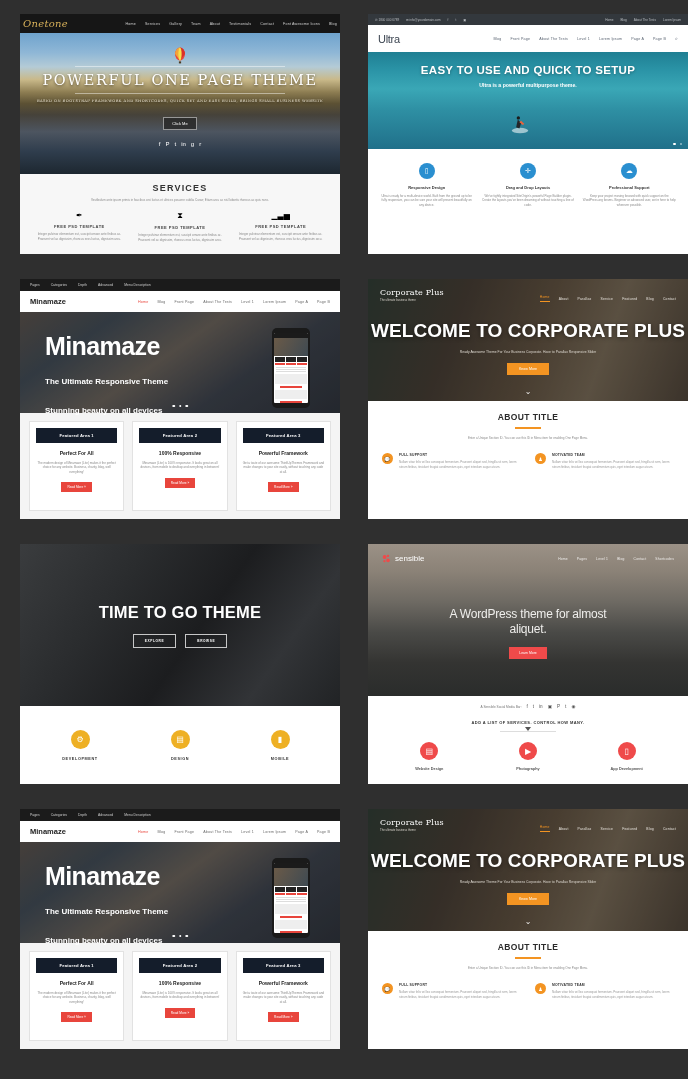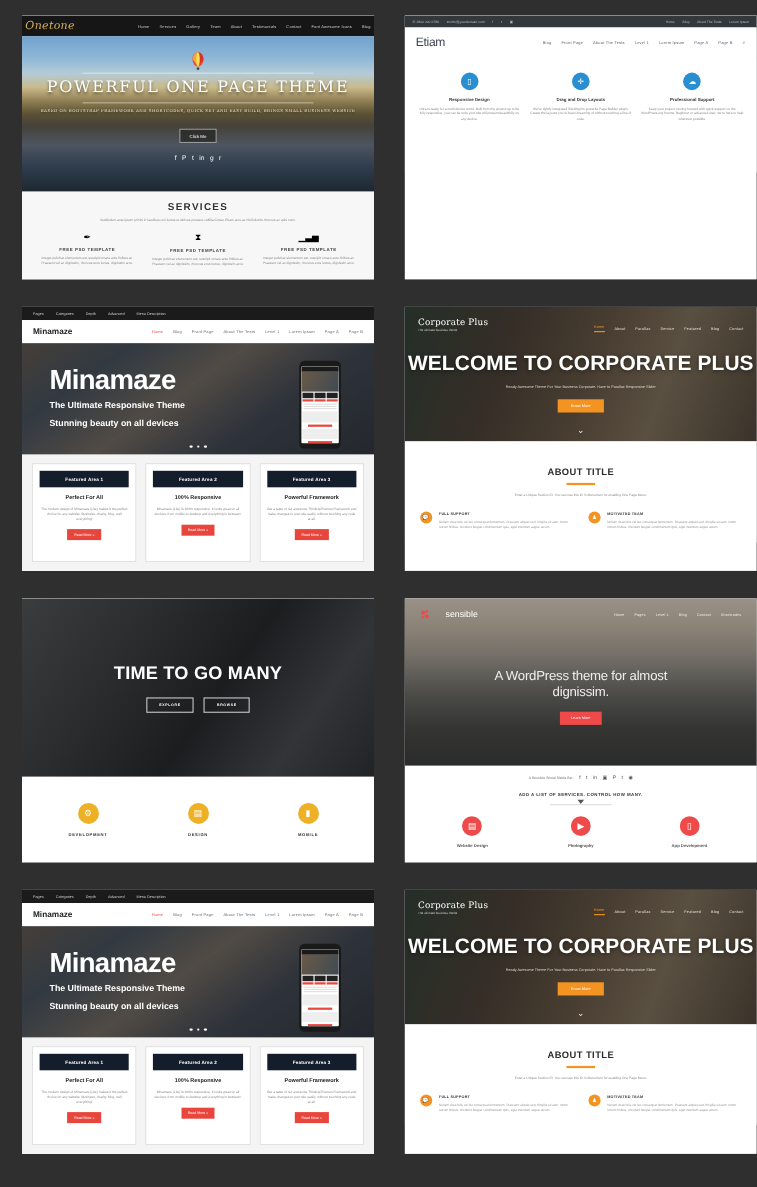--- a/index.html
+++ b/index.html
@@ -81,21 +81,21 @@
   .mm-head { background:#fff; height:21px; display:flex; align-items:center;
     justify-content:space-between; padding:0 10px; }
   .mm-logo { font-size:7.5px; font-weight:bold; color:#222; }
   .mm-head .nav-links span { font-size:3.6px; color:#6a6a6a; }
   .mm-head .nav-links span.act { color:#e8453c; }
   .mm-hero { height:101px; position:relative;
     background:linear-gradient(145deg,#5b5248 0%,#3f4a52 22%,#6b6358 45%,#3a4048 68%,#2b3036 100%); }
   .mm-hero::after{ content:""; position:absolute; inset:0; background:rgba(20,20,25,.3);}
   .mm-txt { position:absolute; left:25px; top:22px; z-index:2; }
   .mm-txt h1 { color:#fff; font-size:25px; font-weight:bold; letter-spacing:-.6px; line-height:1; }
-  .mm-txt h3 { color:#fff; font-size:8px; font-weight:bold; margin-top:5px; line-height:1.35; }
+  .mm-txt h3 { color:#fff; font-size:8px; font-weight:bold; margin-top:18px; line-height:1.35; }
   .phone { position:absolute; right:30px; top:16px; width:38px; height:80px;
     background:#1a1a1a; border-radius:5px; z-index:2; padding:5px 2px; }
   .phone-scr { background:#fff; height:100%; border-radius:1px; overflow:hidden; }
   .dots { position:absolute; bottom:6px; left:50%; transform:translateX(-50%);
     display:flex; gap:4px; z-index:3; }
   .dots i { width:2.5px;height:2.5px;border-radius:50%; background:#fff; display:block; }
   .mm-cards { background:#f4f4f4; height:106px; padding:8px 9px; display:flex; gap:8px; }
   .mm-card { flex:1; background:#fff; border:1px solid #e2e2e2; padding:6px; text-align:center; }
   .mm-card .bar { background:#141d2b; color:#fff; font-size:4.2px; font-weight:bold;
     padding:5px 0; letter-spacing:.2px; }
@@ -114,21 +114,21 @@
   .cp-head .nav-links span { color:#e6e2dc; font-size:3.4px; }
   .cp-head .nav-links span.act { color:#f39422; border-bottom:1px solid #f39422; padding-bottom:2px; }
   .cp-center { position:absolute; inset:0; z-index:2; display:flex; flex-direction:column;
     align-items:center; justify-content:center; padding-top:14px; }
   .cp-h1 { color:#fff; font-size:19px; font-weight:bold; letter-spacing:.1px;
     text-shadow:0 1px 4px rgba(0,0,0,.5); }
   .cp-sub { color:#ded9d1; font-size:3.4px; margin-top:8px; }
   .cp-btn { background:#f39422; color:#fff; font-size:3.6px; padding:4px 12px; margin-top:9px; }
   .cp-chev { position:absolute; bottom:5px; left:50%; transform:translateX(-50%);
     color:#fff; font-size:8px; z-index:3; opacity:.9; }
-  .cp-about { background:#fff; height:92px; padding:23px 14px; }
+  .cp-about { background:#fff; height:92px; padding:11px 14px; }
   .cp-at { text-align:center; font-size:8.5px; font-weight:bold; color:#2b2b2b; letter-spacing:.4px; }
   .cp-ul { width:26px;height:2px;background:#f39422;margin:5px auto 7px; }
   .cp-two { display:flex; gap:14px; margin-top:13px; }
   .cp-item { flex:1; display:flex; gap:6px; }
   .cp-dot { width:11px;height:11px;border-radius:50%;background:#f39422;color:#fff;
     font-size:5px; flex:none; }
   .cp-item h5 { font-size:3.4px; color:#333; font-weight:bold; margin-bottom:3px; letter-spacing:.2px;}
   .cp-item p { font-size:2.9px; color:#999; line-height:1.5; }
 
   
@@ -148,21 +148,21 @@
   .west-svc { background:#fff; height:78px; display:flex; align-items:center; padding:0 10px; }
   .west-svc > div { flex:1; text-align:center; }
   .wb { width:19px;height:19px;background:#eeb024;color:#fff;font-size:8px; }
   .west-svc h5 { font-size:3.8px; color:#333; font-weight:bold; margin-top:8px; letter-spacing:.6px; }
 
   
   .sb-hero { height:152px; position:relative;
     background:linear-gradient(180deg,#9b9186 0%,#8b8277 18%,#6e6a63 38%,#4a4a47 58%,#343432 78%,#2a2c2b 100%); }
   .sb-head { position:relative; z-index:2; display:flex; align-items:center;
     justify-content:space-between; padding:10px 14px 0; }
-  .sb-logo { display:flex; align-items:center; gap:14px; color:#fff; font-size:8px; }
+  .sb-logo { display:flex; align-items:center; gap:4px; color:#fff; font-size:8px; }
   .sb-head .nav-links span { color:#f0eeec; font-size:3.3px; }
   .sb-center { position:absolute; inset:0; z-index:2; display:flex; flex-direction:column;
     align-items:center; justify-content:center; }
   .sb-h1 { color:#efeeec; font-size:12px; text-align:center; line-height:1.25; letter-spacing:-.2px;margin-top:26px; }
   .sb-btn { background:#ef4a4a; color:#fff; font-size:3.4px; padding:4px 10px; margin-top:10px; }
   .sb-body { background:#fff; height:88px; padding:8px 12px; }
   .sb-social { display:flex; align-items:center; justify-content:center; gap:5px; }
   .sb-social span.lbl { font-size:3.2px; color:#777; }
   .sb-social i { font-style:normal; font-size:4.6px; color:#555; }
   .sb-h2 { text-align:center; font-size:4px; font-weight:bold; color:#333; margin-top:11px;
@@ -252,30 +252,46 @@
         <span>▣</span>
       </div>
       <div style="display:flex;gap:7px">
         <span>Home</span>
         <span>Blog</span>
         <span>About The Tests</span>
         <span>Lorem Ipsum</span>
       </div>
     </div>
     <div class="ultra-head">
-      <div class="ultra-logo">Etiam</div>
+      <div class="ultra-logo">Ultra</div>
       <div class="nav-links">
         <span>Blog</span>
         <span>Front Page</span>
         <span>About The Tests</span>
         <span>Level 1</span>
         <span>Lorem Ipsum</span>
         <span>Page A</span>
         <span>Page B</span>
         <span style="font-size:5px">⌕</span>
+      </div>
+    </div>
+    <div class="hero ultra-hero">
+      <div class="hero-inner" style="justify-content:flex-start;padding-top:12px">
+        <div class="ultra-h1">EASY TO USE AND QUICK TO SETUP</div>
+        <div class="ultra-h2">Ultra is a powerful multipurpose theme.</div>
+      </div>
+      <svg viewBox="0 0 40 40" style="position:absolute;left:44%;bottom:14px;width:22px;height:22px">
+        <ellipse cx="20" cy="32" rx="15" ry="5" fill="rgba(255,255,255,.55)"></ellipse>
+        <circle cx="17" cy="9" r="3" fill="#1b1b1b"></circle>
+        <path d="M16 12 L22 18 L19 28 L13 26 Z" fill="#23252a"></path>
+        <path d="M22 14 L28 20 L25 22 L19 17 Z" fill="#e8643c"></path>
+      </svg>
+      <div class="dots" style="right:6px;left:auto;transform:none;bottom:4px">
+        <i style="background:#fff"></i>
+          <i style="background:rgba(255,255,255,.5)"></i>
       </div>
     </div>
     <div class="ultra-feat">
       <div>
         <div class="circle ico ub">▯</div>
         <h4>Responsive Design</h4>
         <div class="lorem">Ultra is ready for a multi-device world. Built from the ground up to be fully responsive, you can be sure your site will present beautifully on any device.</div>
       </div>
       <div>
         <div class="circle ico ub">✛</div>
@@ -413,21 +429,21 @@
             <p>Nullam vitae felis vel leo consequat fermentum. Praesent aliquet sed, fringilla sit sem, lorem rutrum finibus, tincidunt feugiat condimentum quis, eget interdum augue atcum.</p>
           </div>
         </div>
       </div>
     </div>
   </div>
 
   <div class="tile">
     <div class="west-hero">
       <div class="west-center">
-        <div class="west-h1">TIME TO GO MANY</div>
+        <div class="west-h1">TIME TO GO THEME</div>
         <div class="west-btns">
           <div class="west-btn">EXPLORE</div>
           <div class="west-btn">BROWSE</div>
         </div>
       </div>
     </div>
     <div class="west-svc">
       <div>
         <div class="circle ico wb">⚙</div>
         <h5>DEVELOPMENT</h5>
@@ -460,21 +476,21 @@
           <span>Pages</span>
           <span>Level 1</span>
           <span>Blog</span>
           <span>Contact</span>
           <span>Shortcodes</span>
         </div>
       </div>
       <div class="sb-center">
         <div class="sb-h1">
           <div>A WordPress theme for almost</div>
-          <div>dignissim.</div>
+          <div>aliquet.</div>
         </div>
         <div class="sb-btn">Learn More</div>
       </div>
     </div>
     <div class="sb-body">
       <div class="sb-social">
         <span class="lbl">A Sensible Social Media Bar:</span>
         <i>f</i>
         <i>t</i>
         <i>in</i>

